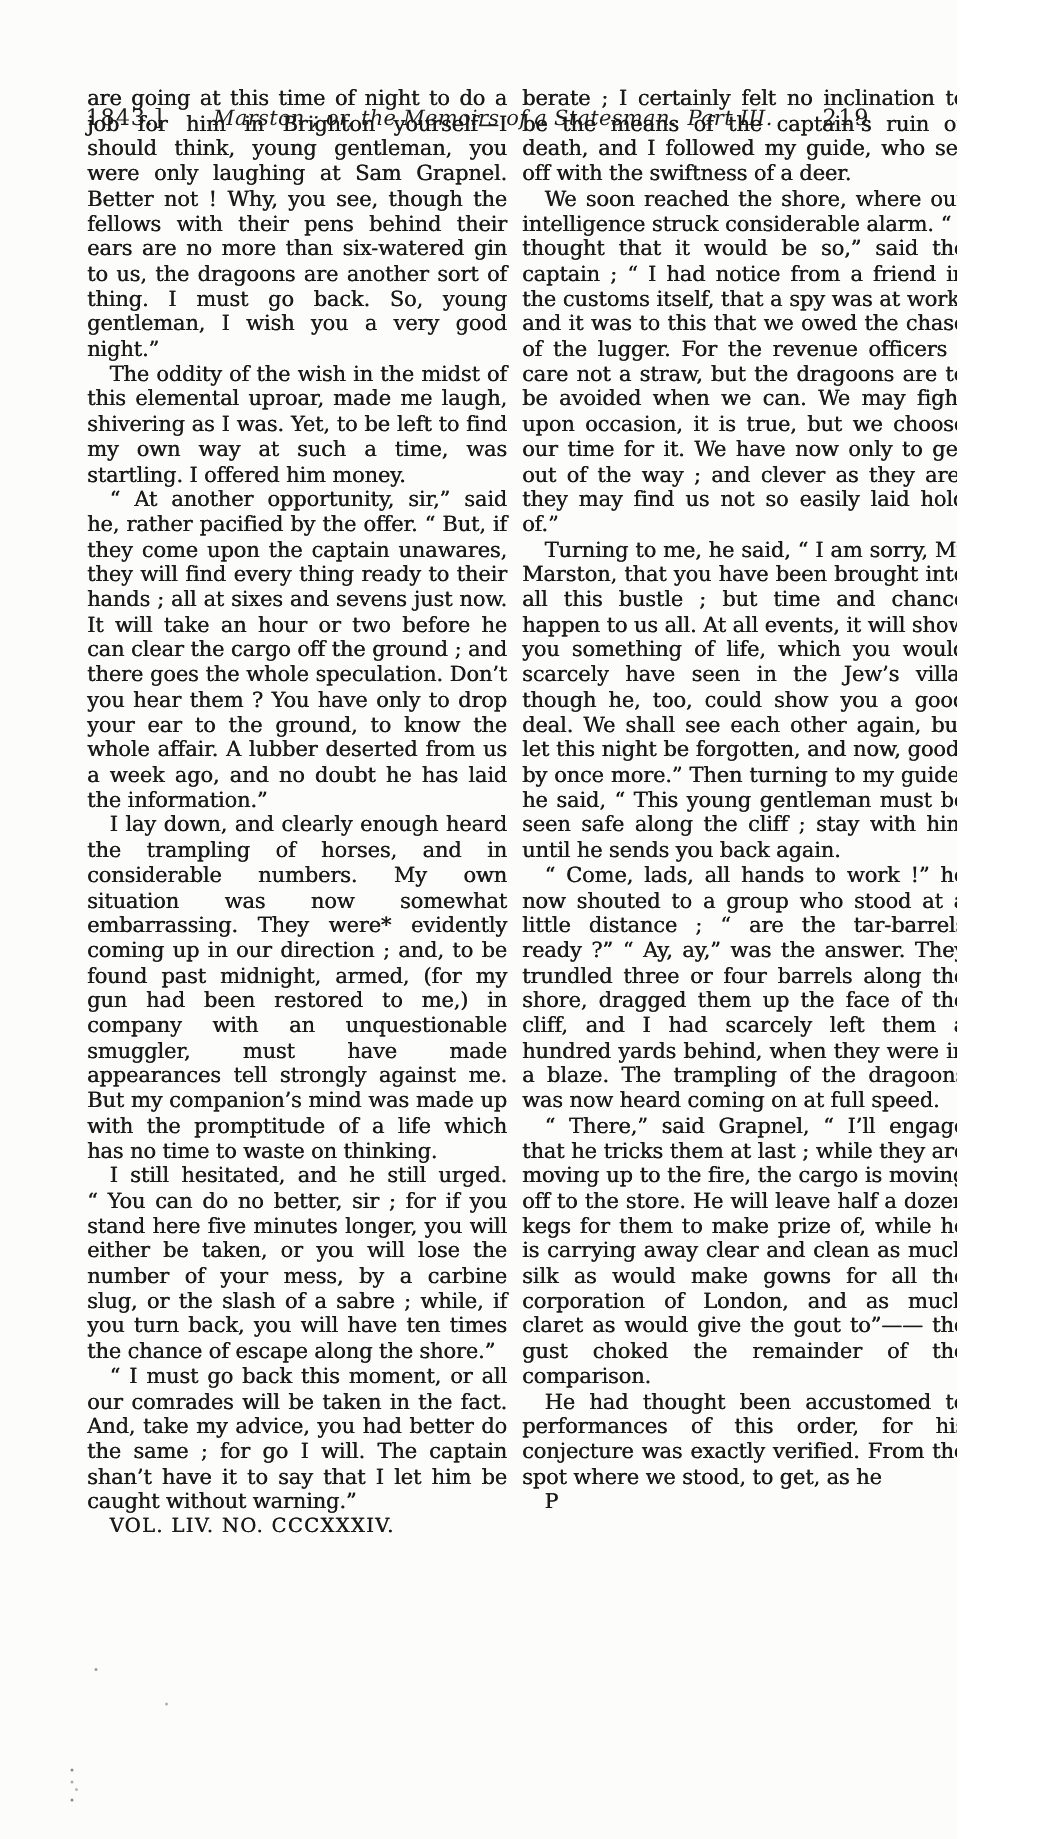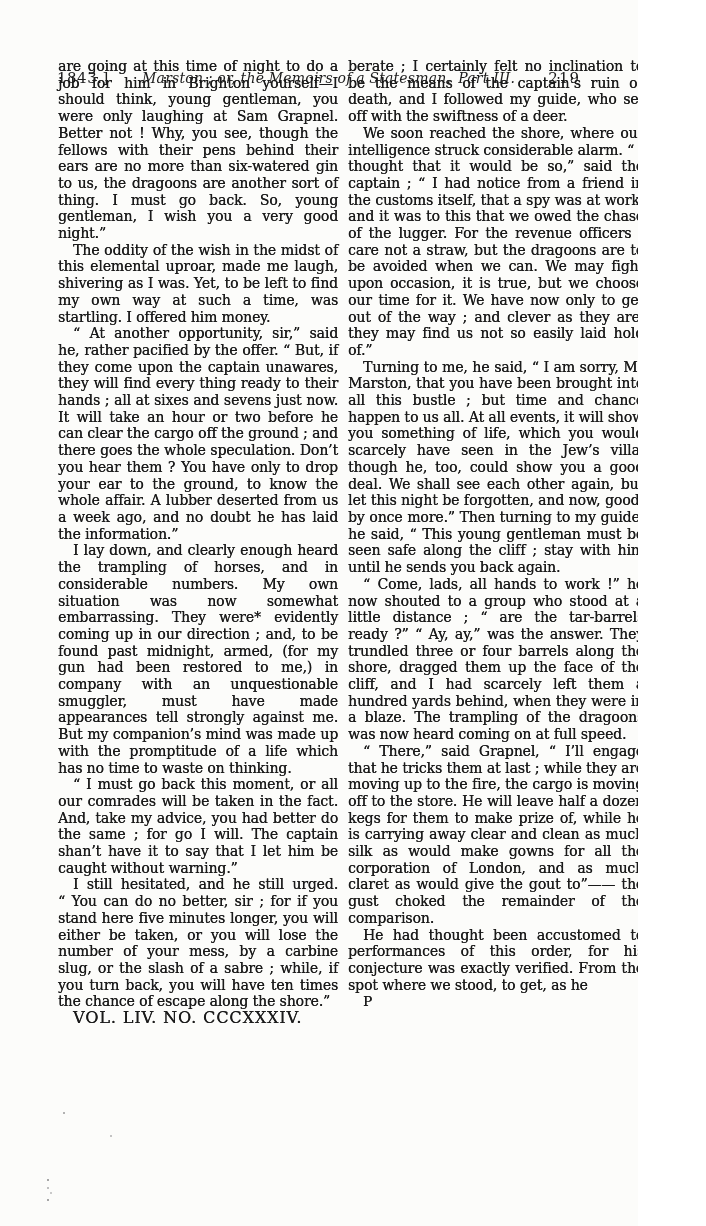--- a/index.html
+++ b/index.html
@@ -43,21 +43,21 @@
     letter-spacing: -0.1px;
     text-shadow: 0.25px 0 0 currentColor; 
   }
   .col.left  { width: 280px; }
   .col.right { width: 296px; }
   .col p { margin: 0; text-indent: 15px; }
   .col p.cont { text-indent: 0; }
   
   .imprint {
     margin: 1px 0 0 29px;
-    font-size: 16px;
+    font-size: 13px;
     letter-spacing: 0.9px;
     text-indent: 0;
     white-space: nowrap;
   }
   .signature {
     margin: 1px 0 0 203px;
     font-size: 13.5px;
     text-indent: 0;
   }
   
@@ -81,22 +81,22 @@
     <span class="pageno">219</span>
   </div>
 
   <div class="columns">
 
     <div class="col left">
       <p class="cont">are going at this time of night to do a job for him in Brighton yourself—I should think, young gentleman, you were only laughing at Sam Grapnel. Better not&nbsp;! Why, you see, though the fellows with their pens behind their ears are no more than six-watered gin to us, the dragoons are another sort of thing. I must go back. So, young gentleman, I wish you a very good night.”</p>
       <p>The oddity of the wish in the midst of this elemental uproar, made me laugh, shivering as I was. Yet, to be left to find my own way at such a time, was startling. I offered him money.</p>
       <p>“&nbsp;At another opportunity, sir,” said he, rather pacified by the offer. “&nbsp;But, if they come upon the captain unawares, they will find every thing ready to their hands&nbsp;; all at sixes and sevens just now. It will take an hour or two before he can clear the cargo off the ground&nbsp;; and there goes the whole speculation. Don’t you hear them&nbsp;? You have only to drop your ear to the ground, to know the whole affair. A lubber deserted from us a week ago, and no doubt he has laid the information.”</p>
       <p>I lay down, and clearly enough heard the trampling of horses, and in considerable numbers. My own situation was now somewhat embarrassing. They were* evidently coming up in our direction&nbsp;; and, to be found past midnight, armed, (for my gun had been restored to me,) in company with an unquestionable smuggler, must have made appearances tell strongly against me. But my companion’s mind was made up with the promptitude of a life which has no time to waste on thinking.</p>
+      <p>I still hesitated, and he still urged. “&nbsp;You can do no better, sir&nbsp;; for if you stand here five minutes longer, you will either be taken, or you will lose the number of your mess, by a carbine slug, or the slash of a sabre&nbsp;; while, if you turn back, you will have ten times the chance of escape along the shore.”</p>
       <p>“&nbsp;I must go back this moment, or all our comrades will be taken in the fact. And, take my advice, you had better do the same&nbsp;; for go I will. The captain shan’t have it to say that I let him be caught without warning.”</p>
-      <p>I still hesitated, and he still urged. “&nbsp;You can do no better, sir&nbsp;; for if you stand here five minutes longer, you will either be taken, or you will lose the number of your mess, by a carbine slug, or the slash of a sabre&nbsp;; while, if you turn back, you will have ten times the chance of escape along the shore.”</p>
       <p class="imprint">VOL. LIV. NO. CCCXXXIV.</p>
     </div>
 
     <div class="col right">
       <p class="cont">berate&nbsp;; I certainly felt no inclination to be the means of the captain’s ruin or death, and I followed my guide, who set off with the swiftness of a deer.</p>
       <p>We soon reached the shore, where our intelligence struck considerable alarm. “&nbsp;I thought that it would be so,” said the captain&nbsp;; “&nbsp;I had notice from a friend in the customs itself, that a spy was at work, and it was to this that we owed the chase of the lugger. For the revenue officers I care not a straw, but the dragoons are to be avoided when we can. We may fight upon occasion, it is true, but we choose our time for it. We have now only to get out of the way&nbsp;; and clever as they are, they may find us not so easily laid hold of.”</p>
       <p>Turning to me, he said, “&nbsp;I am sorry, Mr Marston, that you have been brought into all this bustle&nbsp;; but time and chance happen to us all. At all events, it will show you something of life, which you would scarcely have seen in the Jew’s villa, though he, too, could show you a good deal. We shall see each other again, but let this night be forgotten, and now, good-by once more.” Then turning to my guide, he said, “&nbsp;This young gentleman must be seen safe along the cliff&nbsp;; stay with him until he sends you back again.</p>
       <p>“&nbsp;Come, lads, all hands to work&nbsp;!” he now shouted to a group who stood at a little distance&nbsp;; “&nbsp;are the tar-barrels ready&nbsp;?” “&nbsp;Ay, ay,” was the answer. They trundled three or four barrels along the shore, dragged them up the face of the cliff, and I had scarcely left them a hundred yards behind, when they were in a blaze. The trampling of the dragoons was now heard coming on at full speed.</p>
       <p>“&nbsp;There,” said Grapnel, “&nbsp;I’ll engage that he tricks them at last&nbsp;; while they are moving up to the fire, the cargo is moving off to the store. He will leave half a dozen kegs for them to make prize of, while he is carrying away clear and clean as much silk as would make gowns for all the corporation of London, and as much claret as would give the gout to”—— the gust choked the remainder of the comparison.</p>
       <p>He had thought been accustomed to performances of this order, for his conjecture was exactly verified. From the spot where we stood, to get, as he</p>

